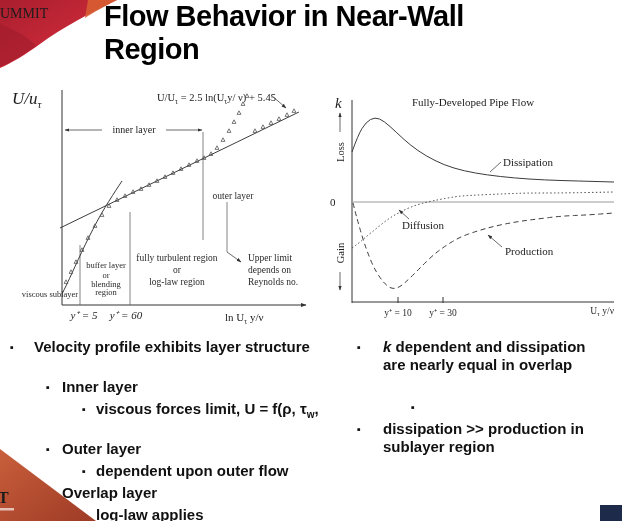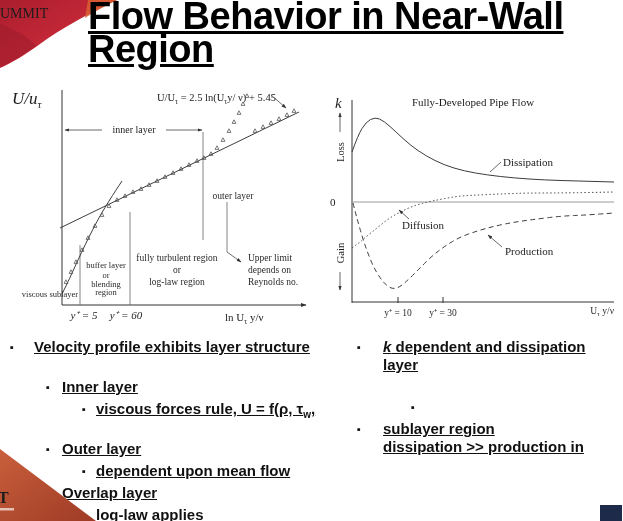--- a/index.html
+++ b/index.html
@@ -1,24 +1,24 @@
 <!DOCTYPE html>
 <html><head>
 <meta charset="utf-8">
 <style>
   html,body{margin:0;padding:0;background:#888;}
   .slide{position:relative;width:623px;height:521px;background:#ffffff;overflow:hidden;
          font-family:"Liberation Sans",sans-serif;}
   .abs{position:absolute;}
-  .title{position:absolute;left:88px;top:0px;font-size:38px;font-weight:bold;color:#000;
-         line-height:33px;letter-spacing:-0.5px;text-decoration:underline;}
+  .title{position:absolute;left:104px;top:0px;font-size:29px;font-weight:bold;color:#000;
+         line-height:33px;letter-spacing:-0.5px;}
   
   .brow{position:absolute;display:flex;font-weight:bold;color:#111;font-size:15px;line-height:18px;}
   .blt{flex:0 0 auto;font-size:11px;line-height:18px;}
-  .btxt{flex:1 1 auto;text-decoration:underline;}
+  .btxt{flex:1 1 auto;}
   .btxt .it{font-style:italic;}
   sub{font-size:10px;}
   
   svg text{fill:#1c1c1c;font-family:"Liberation Serif",serif;}
   .serif10{font-size:10px;}
   .lab95{font-size:9.5px;fill:#2a2a2a;}
   .lab85{font-size:8.5px;fill:#2a2a2a;}
   .tick{font-size:11px;font-style:italic;}
   .axlab{font-size:11px;}
   .eq{font-size:10.5px;}
@@ -197,55 +197,55 @@
       <div>Velocity profile exhibits layer structure</div>
     </span>
   </div>
   <div class="brow" style="left:46px;top:378px;width:290px">
     <span class="blt" style="width:16px">▪</span>
     <span class="btxt">Inner layer</span>
   </div>
   <div class="brow" style="left:82px;top:400px;width:256px">
     <span class="blt" style="width:14px">▪</span>
     <span class="btxt">
-      <div><span>viscous forces rule, U = f(ρ, τ</span><sub>w</sub><span>,</span></div>
+      <div><span>viscous forces limit, U = f(ρ, τ</span><sub>w</sub><span>,</span></div>
     </span>
   </div>
   <div class="brow" style="left:46px;top:440px;width:290px">
     <span class="blt" style="width:16px">▪</span>
     <span class="btxt">Outer layer</span>
   </div>
   <div class="brow" style="left:82px;top:462px;width:256px">
     <span class="blt" style="width:14px">▪</span>
-    <span class="btxt">dependent upon mean flow</span>
+    <span class="btxt">dependent upon outer flow</span>
   </div>
   <div class="brow" style="left:46px;top:484px;width:290px">
     <span class="blt" style="width:16px">▪</span>
     <span class="btxt">Overlap layer</span>
   </div>
   <div class="brow" style="left:82px;top:506px;width:256px">
     <span class="blt" style="width:14px">▪</span>
     <span class="btxt">log-law applies</span>
   </div>
 
   <div class="brow" style="left:357px;top:338px;width:250px">
     <span class="blt" style="width:26px">▪</span>
     <span class="btxt">
       <div><span class="it">k</span><span> dependent and dissipation</span></div>
-      <div>layer</div>
+      <div>are nearly equal in overlap</div>
     </span>
   </div>
   <div class="brow" style="left:411px;top:398px;width:200px">
     <span class="blt" style="width:21px">▪</span>
   </div>
   <div class="brow" style="left:357px;top:420px;width:250px">
     <span class="blt" style="width:26px">▪</span>
     <span class="btxt">
+      <div>dissipation &gt;&gt; production in</div>
       <div>sublayer region</div>
-      <div>dissipation &gt;&gt; production in</div>
     </span>
   </div>
 
   <svg class="abs" style="left:0;top:446px" width="96" height="75" viewBox="0 0 96 75">
     <defs>
       <linearGradient id="gradO" x1="0" y1="0" x2="1" y2="1">
         <stop offset="0" stop-color="#c95f3b"></stop>
           <stop offset="1" stop-color="#9e3b26"></stop>
       </linearGradient>
     </defs>

